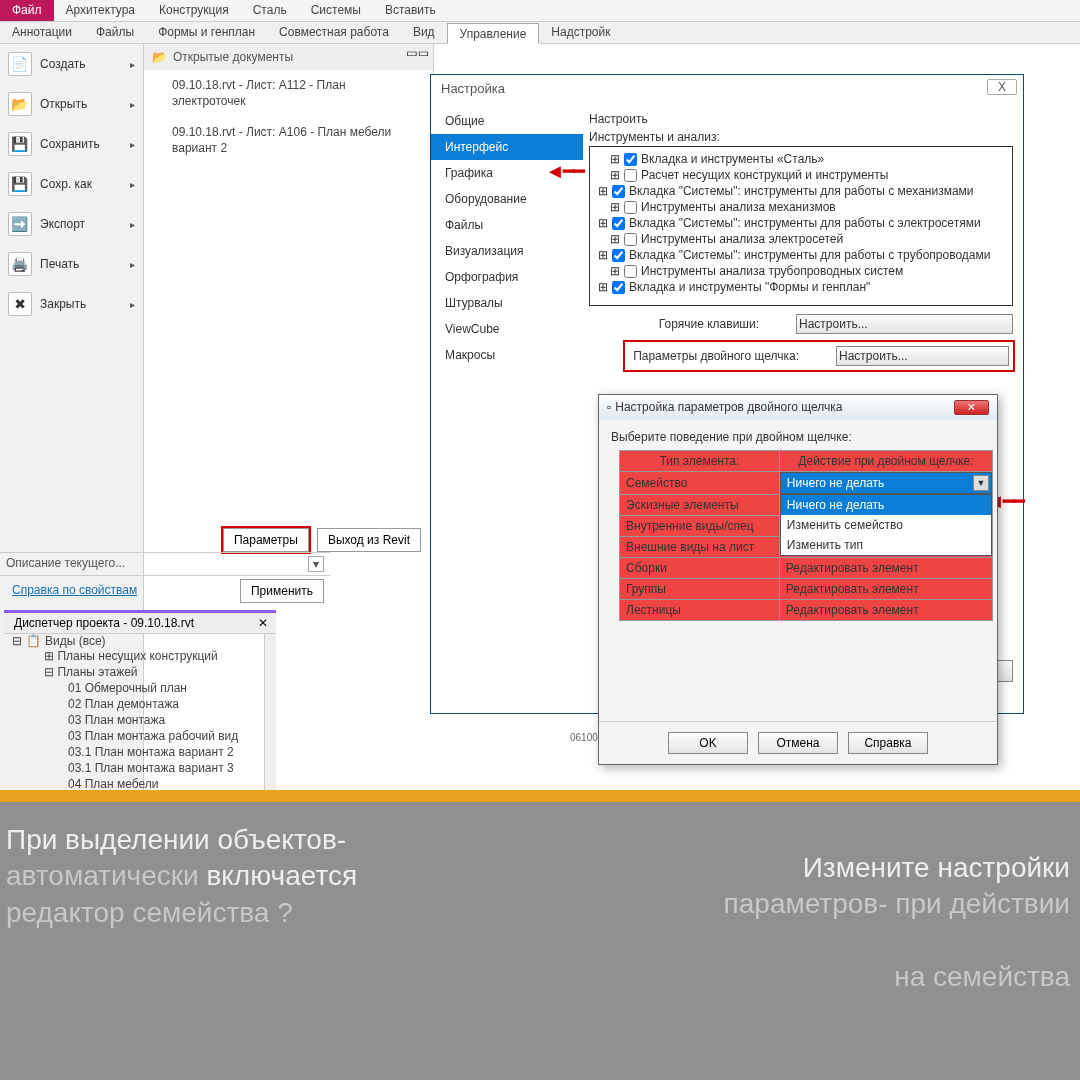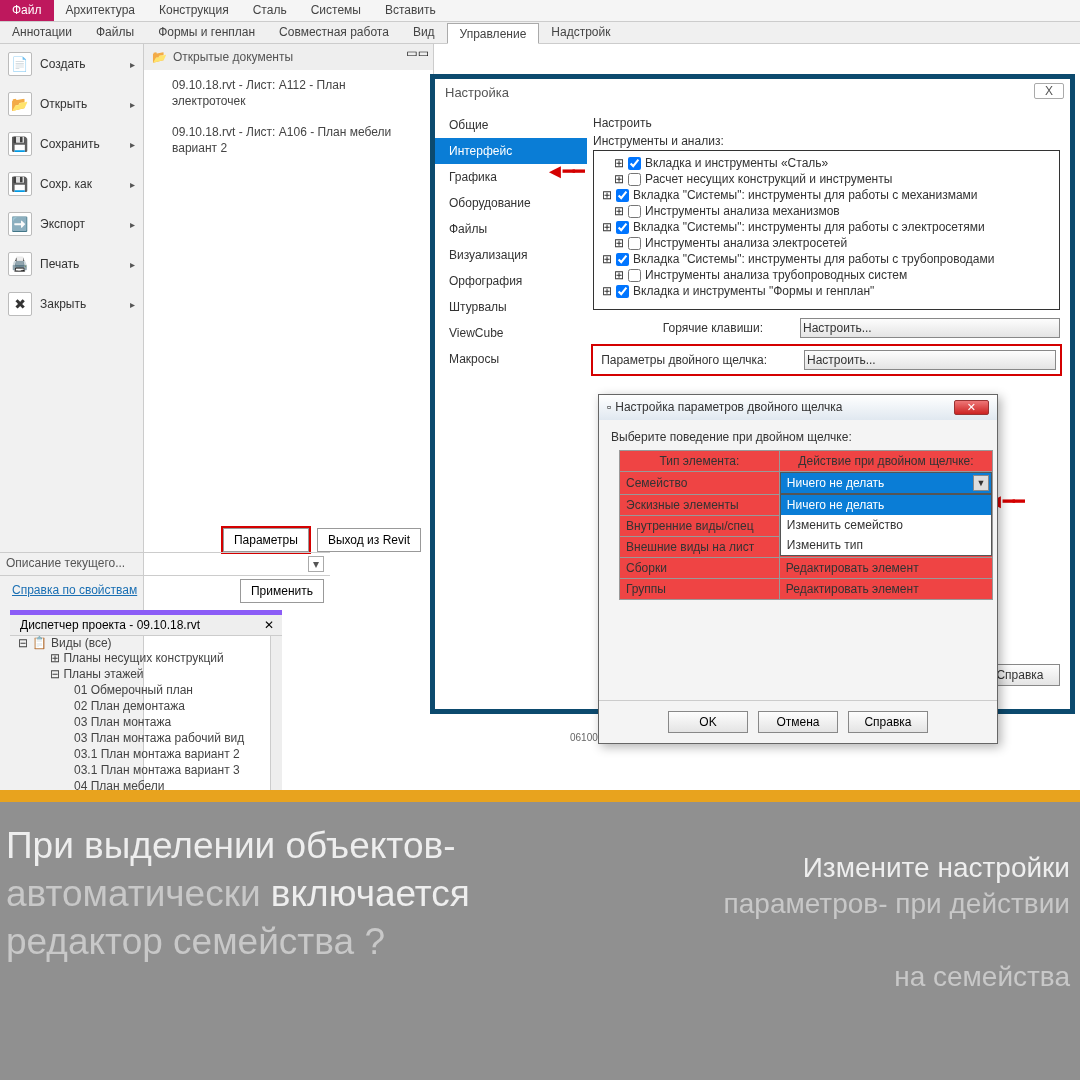--- a/index.html
+++ b/index.html
@@ -13,35 +13,35 @@
 .main{position:relative;height:750px;}
 .leftpanel{width:144px;background:#f1f1f1;border-right:1px solid #ccc;position:absolute;top:0;bottom:0;}
 .leftpanel .item{display:flex;align-items:center;height:40px;padding:4px 8px;font-size:12px;color:#333;gap:8px;}
 .icon{width:24px;height:24px;background:#fff;border:1px solid #bbb;border-radius:2px;display:flex;align-items:center;justify-content:center;font-size:14px;flex-shrink:0;}
 .arrow{margin-left:auto;color:#555;font-size:10px;}
 .docspanel{position:absolute;left:144px;top:0;width:290px;background:#fff;border-right:1px solid #ccc;height:520px;}
 .docspanel .hdr{background:#eee;padding:6px 8px;font-size:12px;display:flex;align-items:center;gap:6px;color:#555;}
 .doc{padding:8px 16px 8px 28px;font-size:12px;color:#444;line-height:1.3;}
 .bottombtns{position:absolute;bottom:12px;right:12px;display:flex;gap:8px;}
 .wbtn{background:#fff;border:1px solid #999;padding:4px 10px;font-size:12px;cursor:pointer;}
-.redbox{outline:2px solid #d40000;}
+.redbox{outline:2px solid #d40000;margin-left:36px;}
 .props{position:absolute;left:0;top:508px;width:330px;font-size:12px;}
 .props .row{display:flex;border-top:1px solid #ccc;padding:3px 6px;color:#555;}
 .props .lnk{color:#1a6fb3;text-decoration:underline;padding:4px 6px;}
 .props .applybtn{margin-left:auto;}
-.tree{position:absolute;top:566px;left:10px;width:272px;border-top:5px solid #8b5cf6;}
+.tree{position:absolute;top:566px;left:4px;width:272px;border-top:3px solid #8b5cf6;}
 .tree .tabhdr{display:flex;background:#eee;font-size:12px;border-bottom:1px solid #ccc;}
 .tree .tabhdr .t{padding:3px 10px;}
 .tree .body{font-size:12px;color:#444;height:178px;overflow:hidden;position:relative;}
 .tree .body .sb{position:absolute;right:0;top:0;width:12px;height:100%;background:#eee;border-left:1px solid #ccc;}
 .tree .body .node{padding:1px 4px 1px 24px;}
 .tree .body .node.l2{padding-left:40px;}
 .tree .body .node.l3{padding-left:64px;}
 .tree .body .n0{padding-left:8px;display:flex;align-items:center;gap:4px;}
-.settings{position:absolute;left:430px;top:30px;width:645px;height:640px;background:#fff;border:5px solid #0c4a6e;}
+.settings{position:absolute;left:430px;top:30px;width:594px;height:640px;background:#fff;border:1px solid #0c4a6e;}
 .settings .title{background:#fff;color:#555;padding:6px 10px;font-size:13px;}
 .settings .closex{position:absolute;right:6px;top:4px;border:1px solid #aaa;padding:0 10px;font-size:12px;color:#555;border-radius:2px;}
 .settings .body{display:flex;height:590px;}
 .settings .catlist{width:152px;padding:6px 0;}
 .settings .catlist .ci{padding:6px 14px;font-size:12px;color:#333;}
 .settings .catlist .ci.sel{background:#0a7dd6;color:#fff;position:relative;}
 .settings .rcontent{flex:1;padding:6px 10px 6px 6px;font-size:12px;color:#333;position:relative;}
 .settings .grp{margin:4px 0 2px;}
 .settings .checks{border:1px solid #333;padding:4px;height:160px;overflow-y:scroll;}
 .settings .cr{display:flex;align-items:center;gap:4px;padding:1px 0 1px 16px;font-size:12px;}
@@ -66,21 +66,21 @@
 .dblclick .ddheader .car{position:absolute;right:2px;top:2px;width:16px;bottom:2px;background:#ddd;border:1px solid #888;text-align:center;color:#333;font-size:9px;line-height:14px;}
 .dblclick .dd{position:absolute;left:0;width:100%;background:#fff;border:1px solid #555;z-index:20;}
 .dblclick .dd .opt{padding:3px 6px;}
 .dblclick .dd .opt.s{background:#0a7dd6;color:#fff;}
 .dblclick .btnrow{display:flex;gap:10px;justify-content:center;padding:10px;border-top:1px solid #ccc;margin-top:90px;}
 .dblclick .btnrow button{width:80px;padding:3px;background:linear-gradient(#fdfdfd,#e4e4e4);border:1px solid #888;font-size:12px;}
 .helpbtn{position:absolute;right:10px;bottom:10px;width:80px;padding:3px;background:linear-gradient(#fdfdfd,#e4e4e4);border:1px solid #888;font-size:12px;text-align:center;}
 .canvas-frag{position:absolute;left:570px;top:688px;color:#666;font-size:10px;}
 .overlay{position:absolute;top:790px;left:0;right:0;bottom:0;background:#909090;}
 .overlay .bar{height:12px;background:#e8a31e;}
-.overlay .txt{color:#eee;font-size:37px;padding:20px 6px;line-height:1.3;font-weight:300;}
+.overlay .txt{color:#eee;font-size:28px;padding:20px 6px;line-height:1.3;font-weight:300;}
 .overlay .txt .g{color:#c8c8c8;}
 .overlay .txt2{position:absolute;right:10px;top:60px;text-align:right;color:#eee;font-size:28px;font-weight:300;line-height:1.3;}
 .overlay .txt2 .g{color:#c8c8c8;}
 .hdricons{position:absolute;right:4px;top:2px;font-size:12px;}
 </style>
 </head>
 <body>
 
 <div class="ribbon" id="ribbon1">
     <div class="tab active">Файл</div>
@@ -306,20 +306,24 @@
               <td></td>
             </tr>
             <tr>
               <td>Сборки</td>
               <td>Редактировать элемент</td>
             </tr>
             <tr>
               <td>Группы</td>
               <td>Редактировать элемент</td>
             </tr>
+            <tr>
+              <td>Лестницы</td>
+              <td>Редактировать элемент</td>
+            </tr>
           </tbody>
       </table>
     </div>
     <div class="btnrow">
       <button>OK</button>
       <button>Отмена</button>
       <button>Справка</button>
     </div>
   </div>
 

